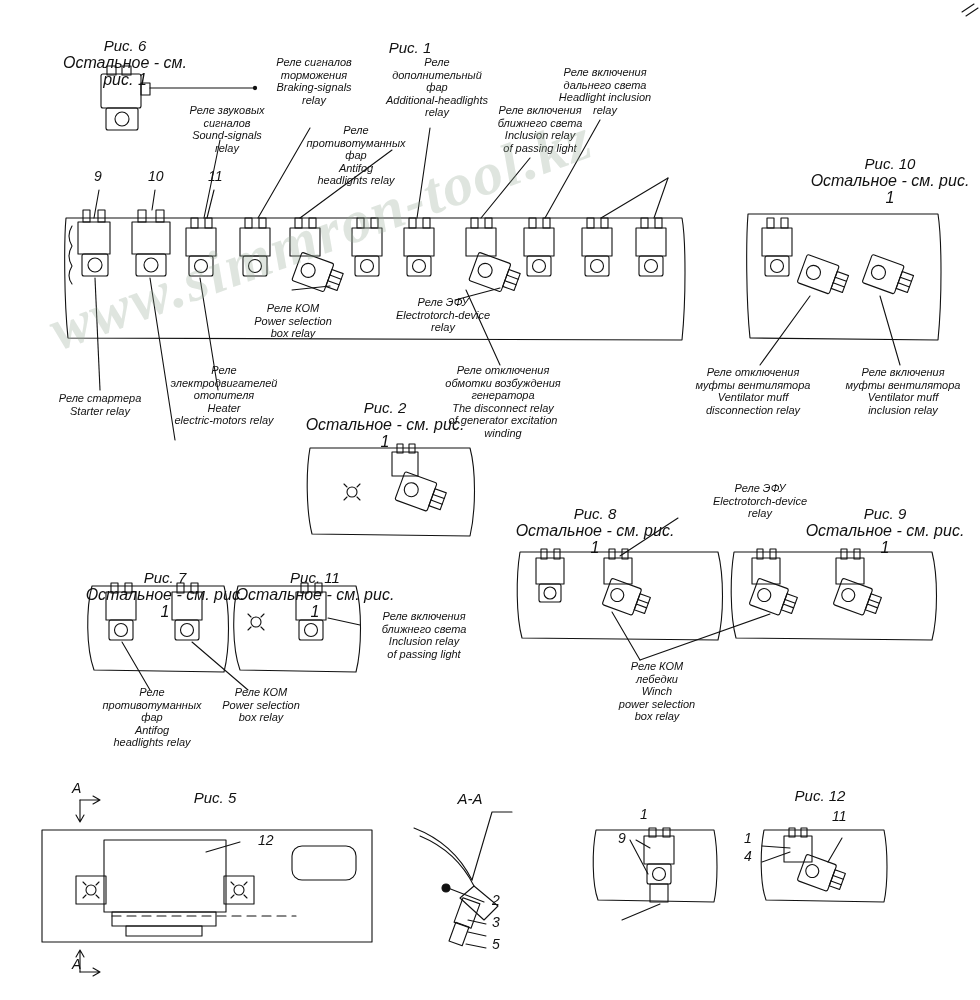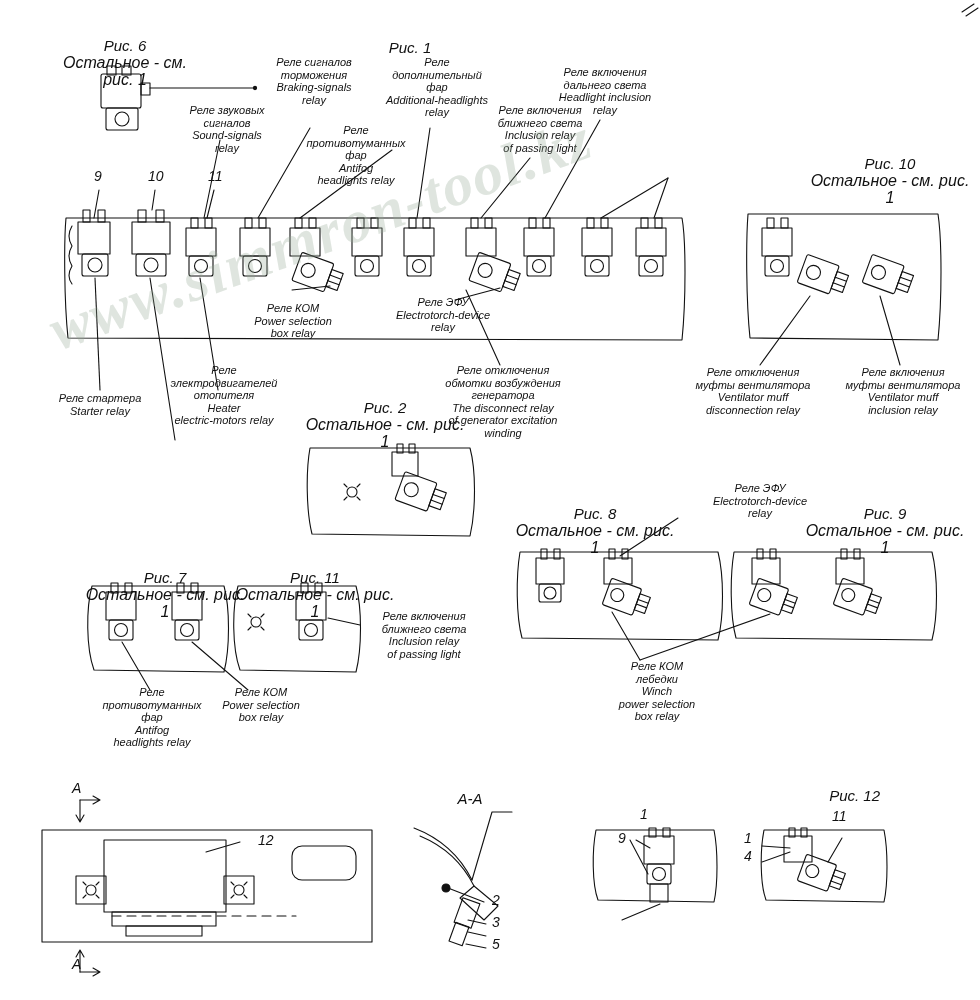--- a/index.html
+++ b/index.html
@@ -369,23 +369,26 @@
   <div class="fig" style="left:80px;top:552px;width:170px;">
     <span>Рис. 7</span>
     <span class="sub">Остальное - см. рис. 1</span>
   </div>
 
   <div class="fig" style="left:230px;top:552px;width:170px;">
     <span>Рис. 11</span>
     <span class="sub">Остальное - см. рис. 1</span>
   </div>
 
-
-
-  <div class="fig" style="left:760px;top:770px;width:120px;text-align:right;">
+  <div class="fig" style="left:150px;top:772px;width:130px;">
+    <span>Рис. 5</span>
+  </div>
+
+
+  <div class="fig" style="left:760px;top:770px;width:120px;">
     <span>Рис. 12</span>
   </div>
 
   <div class="lbl" style="left:254px;top:56px;width:120px;">Реле сигналов
 торможения
 Braking-signals
 relay</div>
   <div class="lbl" style="left:172px;top:104px;width:110px;">Реле звуковых
 сигналов
 Sound-signals

